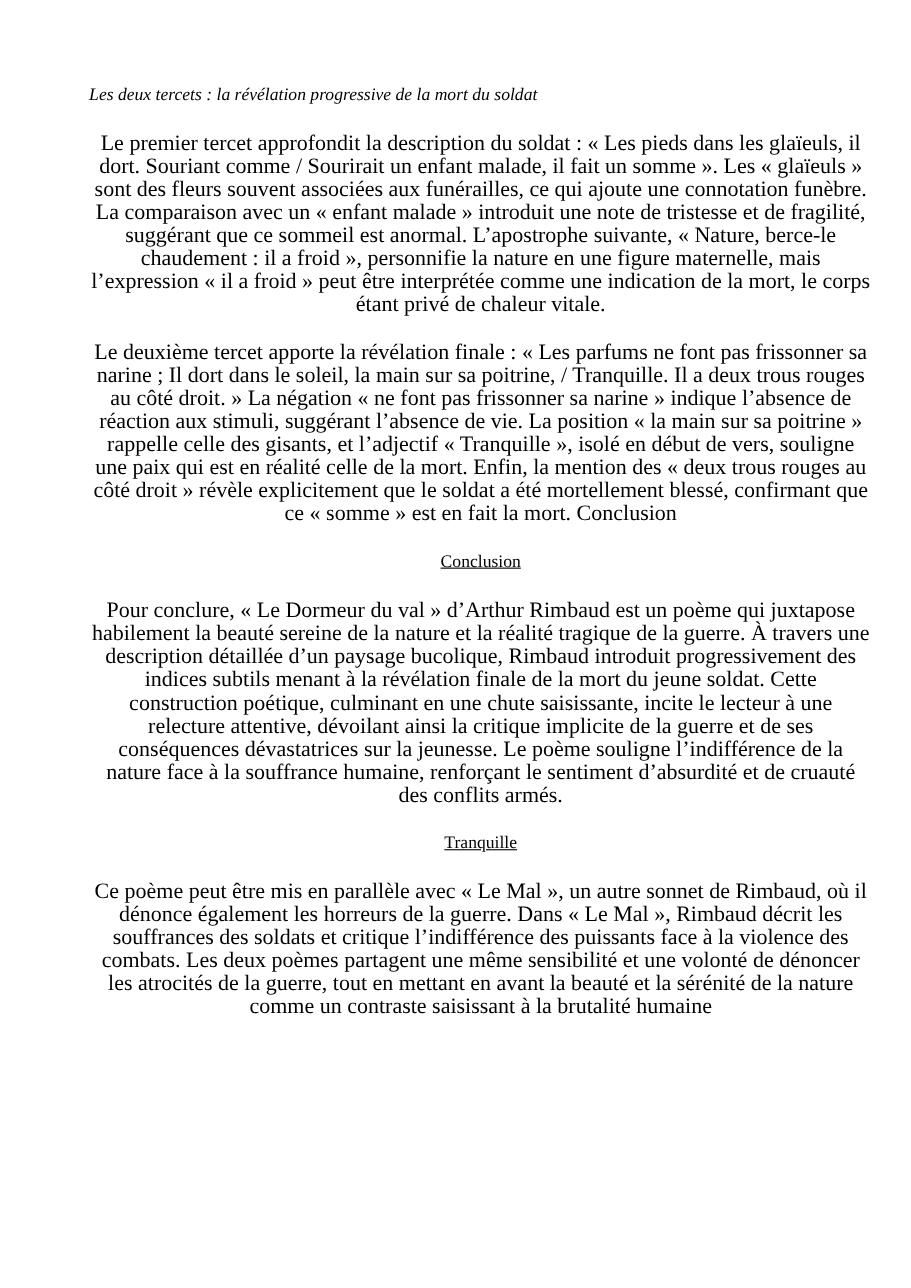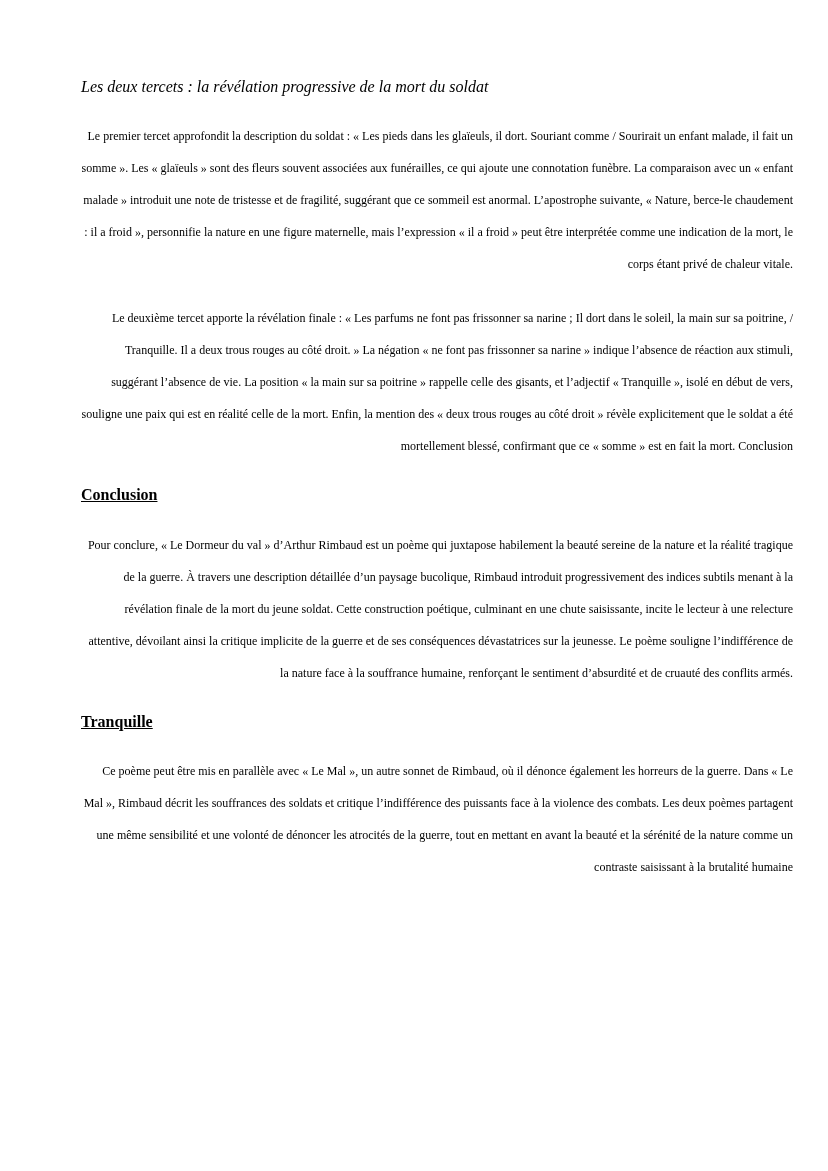--- a/index.html
+++ b/index.html
@@ -21,31 +21,32 @@
       background: #ffffff;
       padding: 76px 35px 0 81px;
     }
     .doc-subtitle {
       font-style: italic;
       font-size: 16px;
       line-height: 22.4px;
       margin: 0 0 22px 0;
     }
     p.body-para {
-      font-size: 12px;
-      line-height: 32px;
+      font-size: 20px;
+      line-height: 21px;
       margin: 0 0 22px 0;
-      text-align: right;
+      text-align: center;
     }
     h2.section-heading {
       font-size: 16px;
       line-height: 22.4px;
-      font-weight: bold;
+      font-weight: normal;
       text-decoration: underline;
       margin: 22px 0 22px 0;
+      text-align: center;
     }
   </style>
 </head>
 <body>
 
 <div class="page">
 
   <p class="doc-subtitle">Les deux tercets : la révélation progressive de la mort du soldat</p>
 
   <p class="body-para">Le premier tercet approfondit la description du soldat : « Les pieds dans les glaïeuls, il dort. Souriant comme / Sourirait un enfant malade, il fait un somme ». Les « glaïeuls » sont des fleurs souvent associées aux funérailles, ce qui ajoute une connotation funèbre. La comparaison avec un « enfant malade » introduit une note de tristesse et de fragilité, suggérant que ce sommeil est anormal. L’apostrophe suivante, « Nature, berce-le chaudement : il a froid », personnifie la nature en une figure maternelle, mais l’expression « il a froid » peut être interprétée comme une indication de la mort, le corps étant privé de chaleur vitale.</p>

